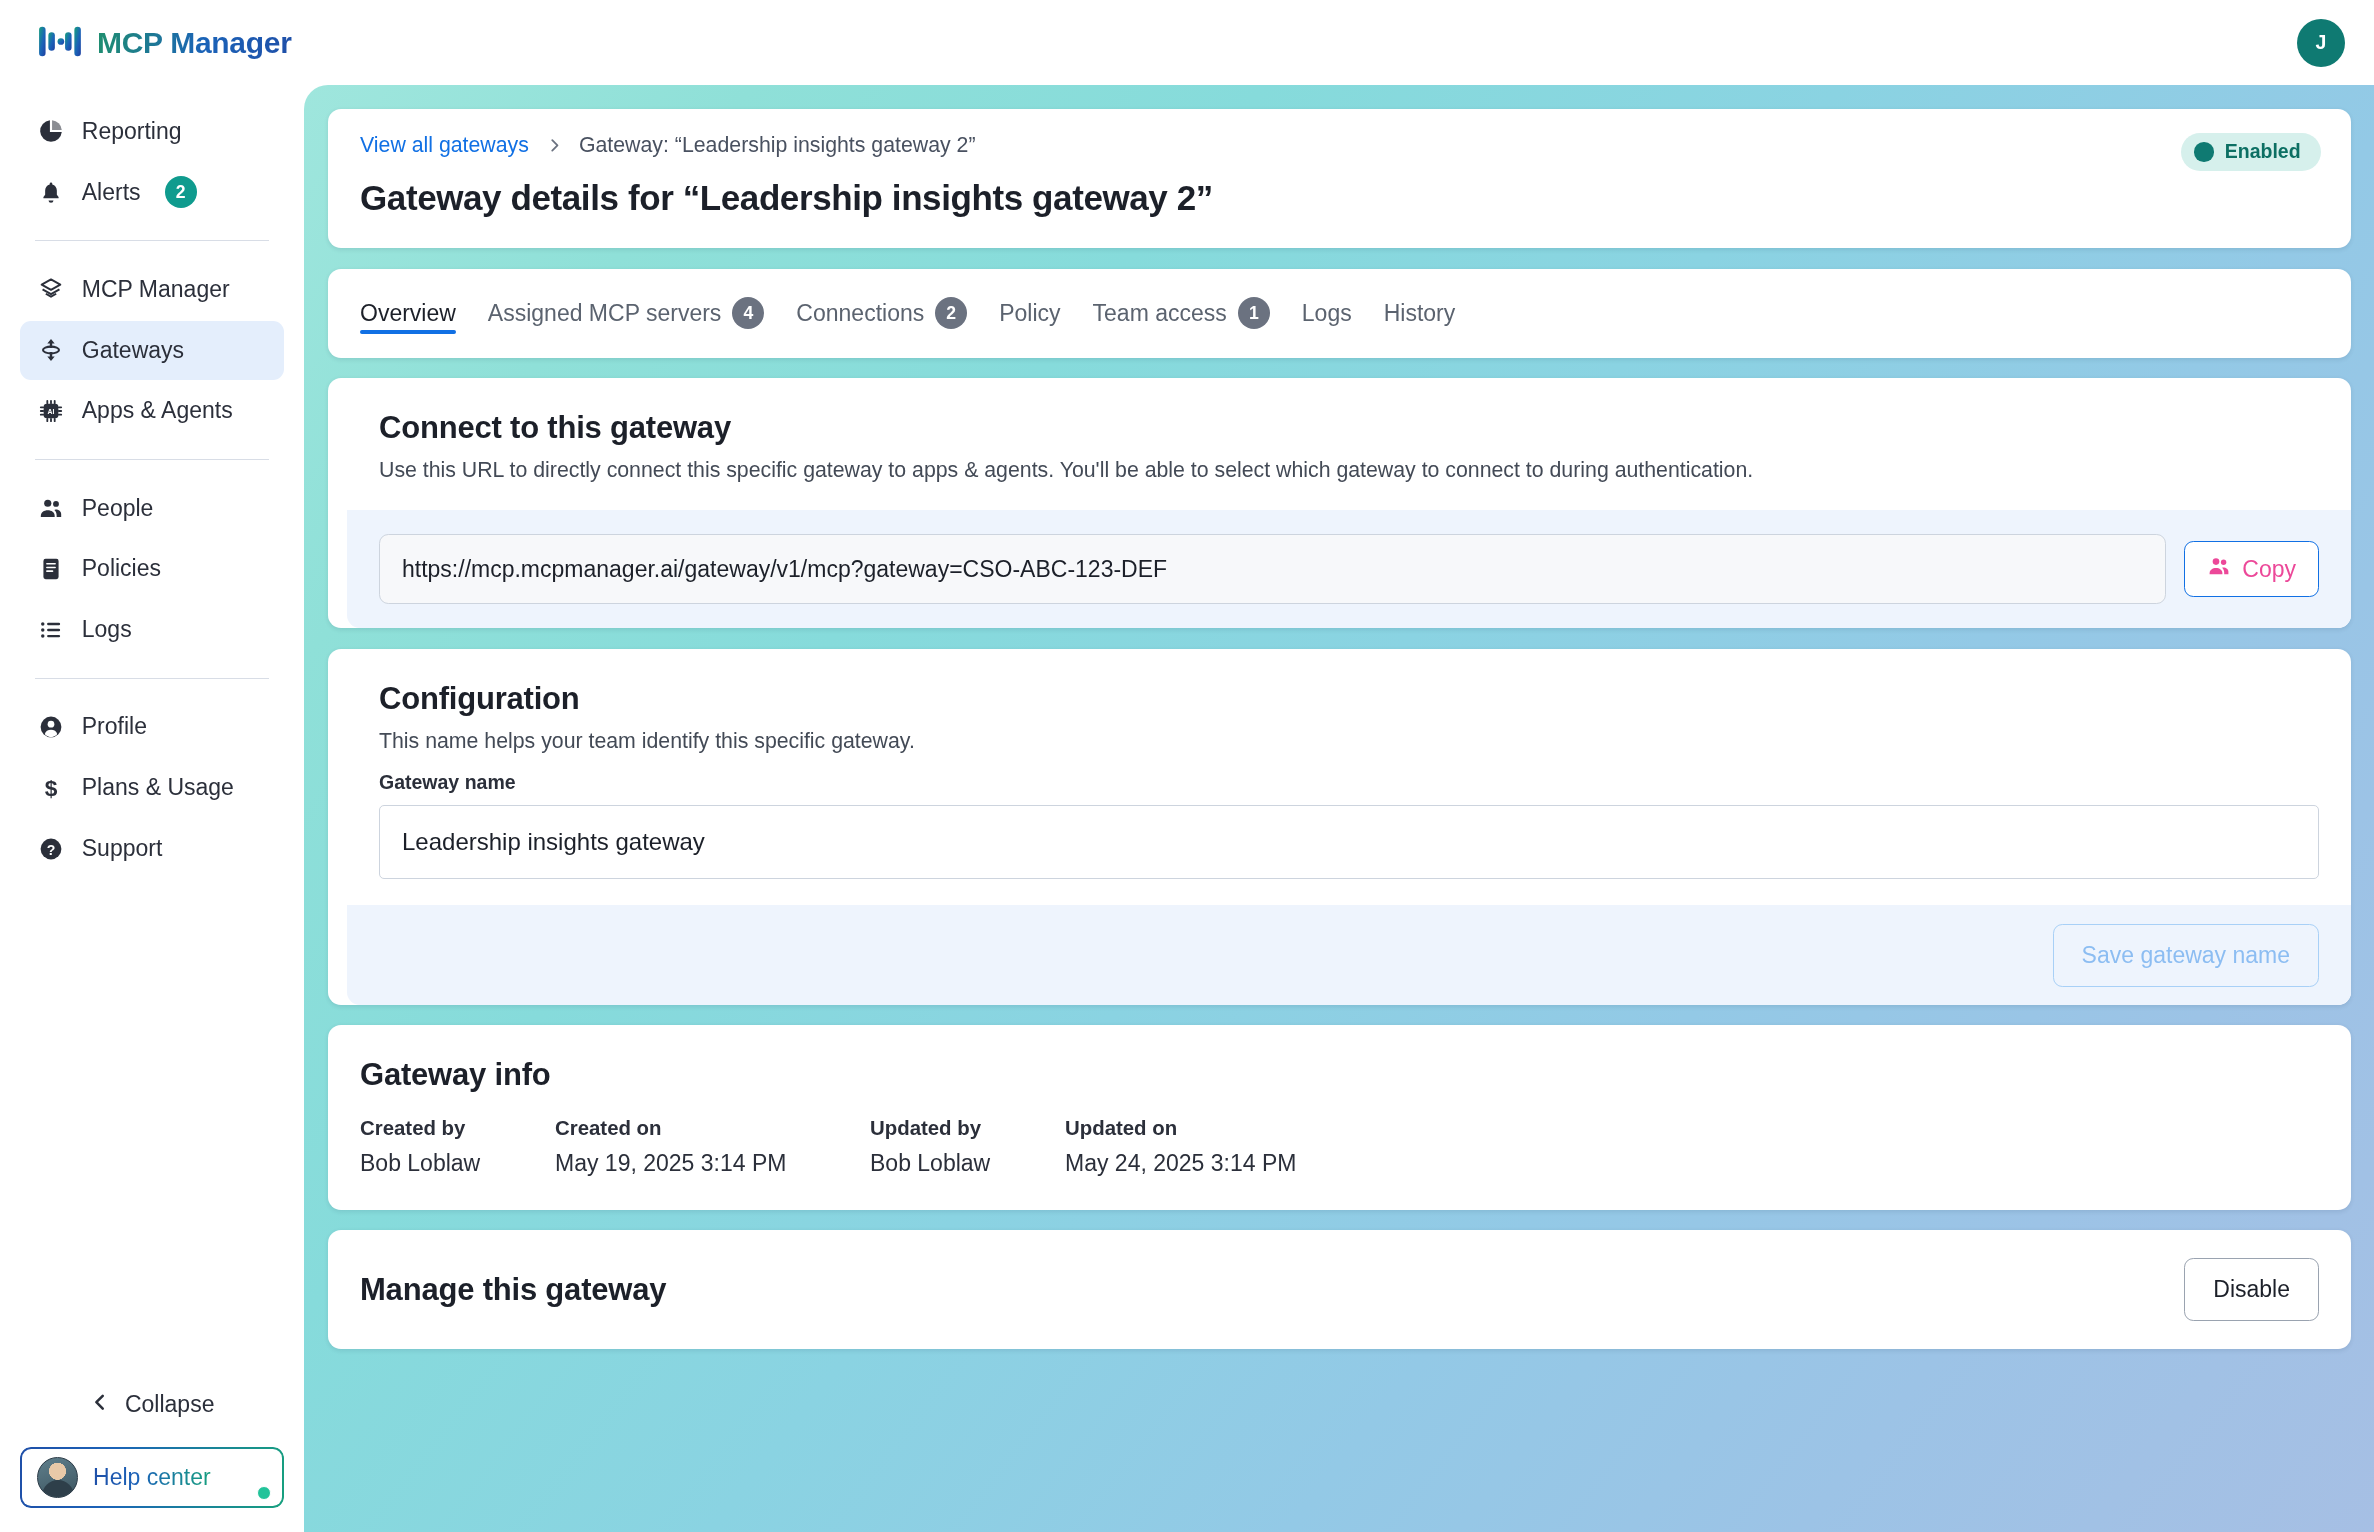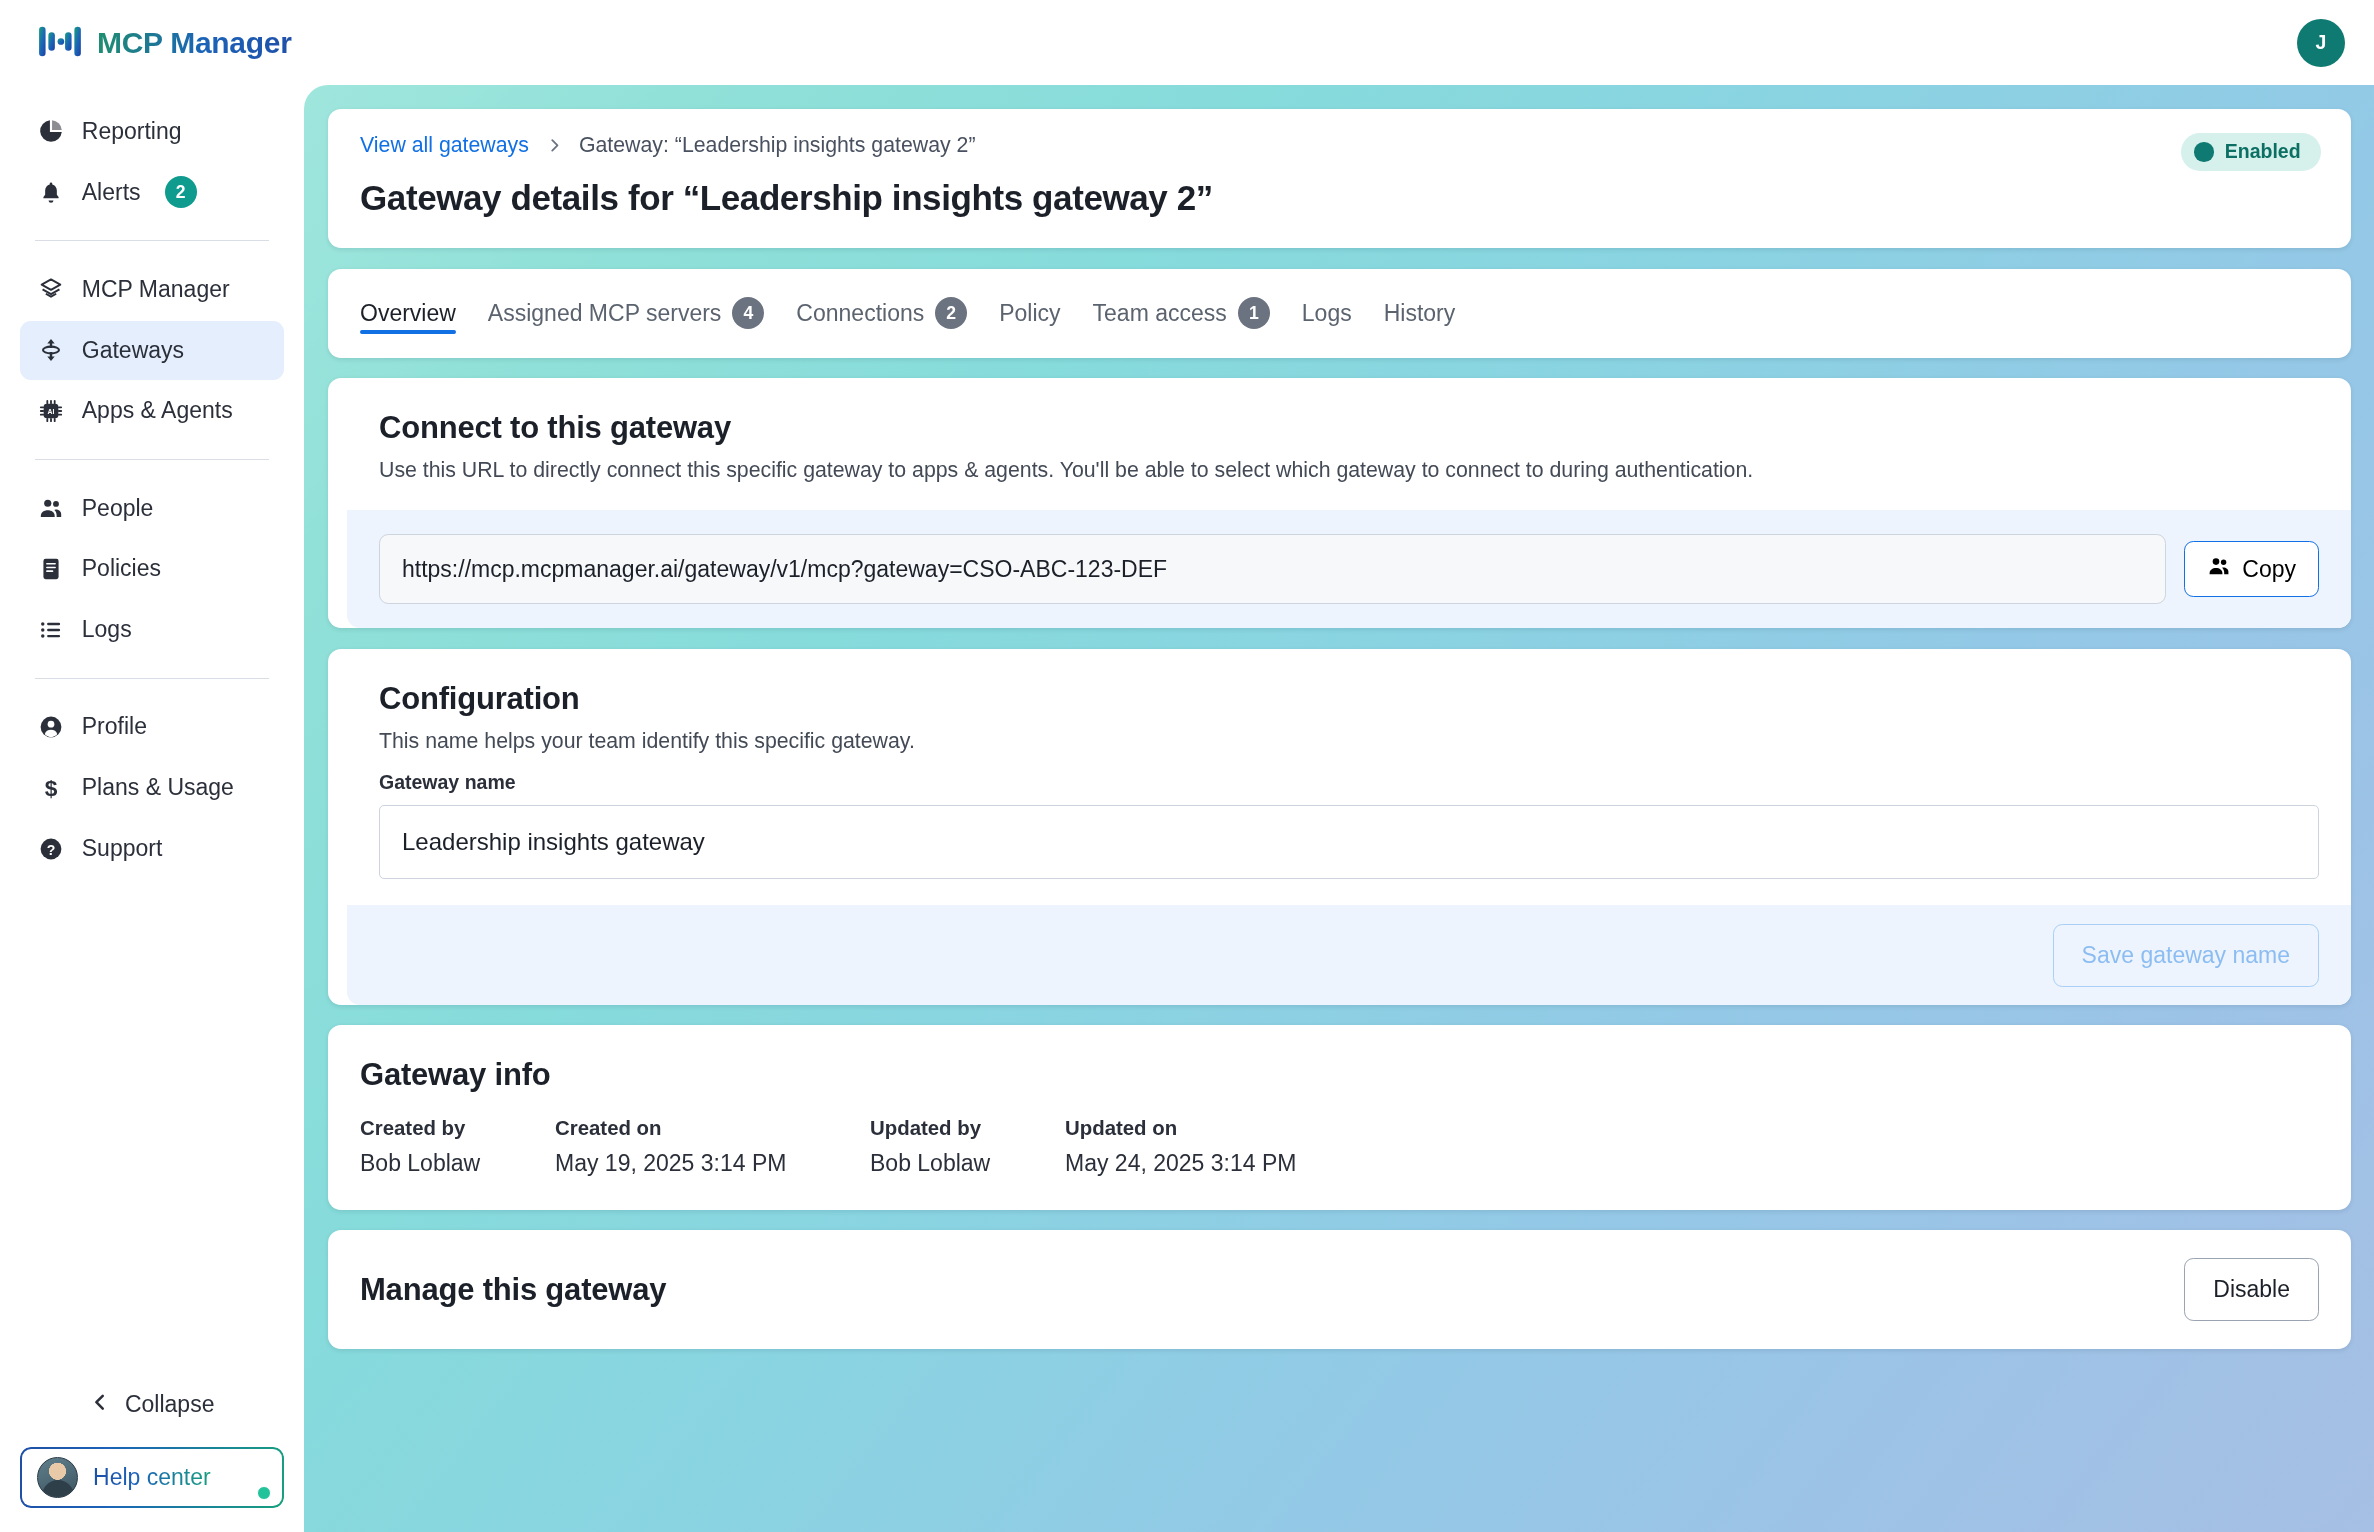--- a/index.html
+++ b/index.html
@@ -171,21 +171,21 @@
     border-bottom-left-radius: 13px; border-bottom-right-radius: 13px;
   }
   .url-input {
     flex: 1; height: 70px; border: 0.9px solid #cdd4de; border-radius: 9.3px;
     background: #f7f8fa; color: #1c2029; font-size: 23px;
     padding: 0 22px; font-family: inherit; outline: none; min-width: 0;
   }
   .copy-btn {
     flex: 0 0 auto; display: flex; align-items: center; gap: 11px;
     height: 56px; padding: 0 22px; border-radius: 9.3px;
-    border: 1.9px solid #1170e4; background: #fff; color: #000000;
+    border: 1.9px solid #1170e4; background: #fff; color: #ec4899;
     font-size: 23px; font-weight: 500; cursor: pointer; font-family: inherit;
   }
 
   .field-label { margin-top: 14px; font-size: 19.5px; font-weight: 700; color: #2b2f3a; }
   .text-input {
     margin-top: 11px; width: 100%; height: 74px;
     border: 0.9px solid #cdd4de; border-radius: 5px; background: #fff;
     font-size: 24px; color: #1c2029; padding: 0 22px;
     font-family: inherit; outline: none;
   }

